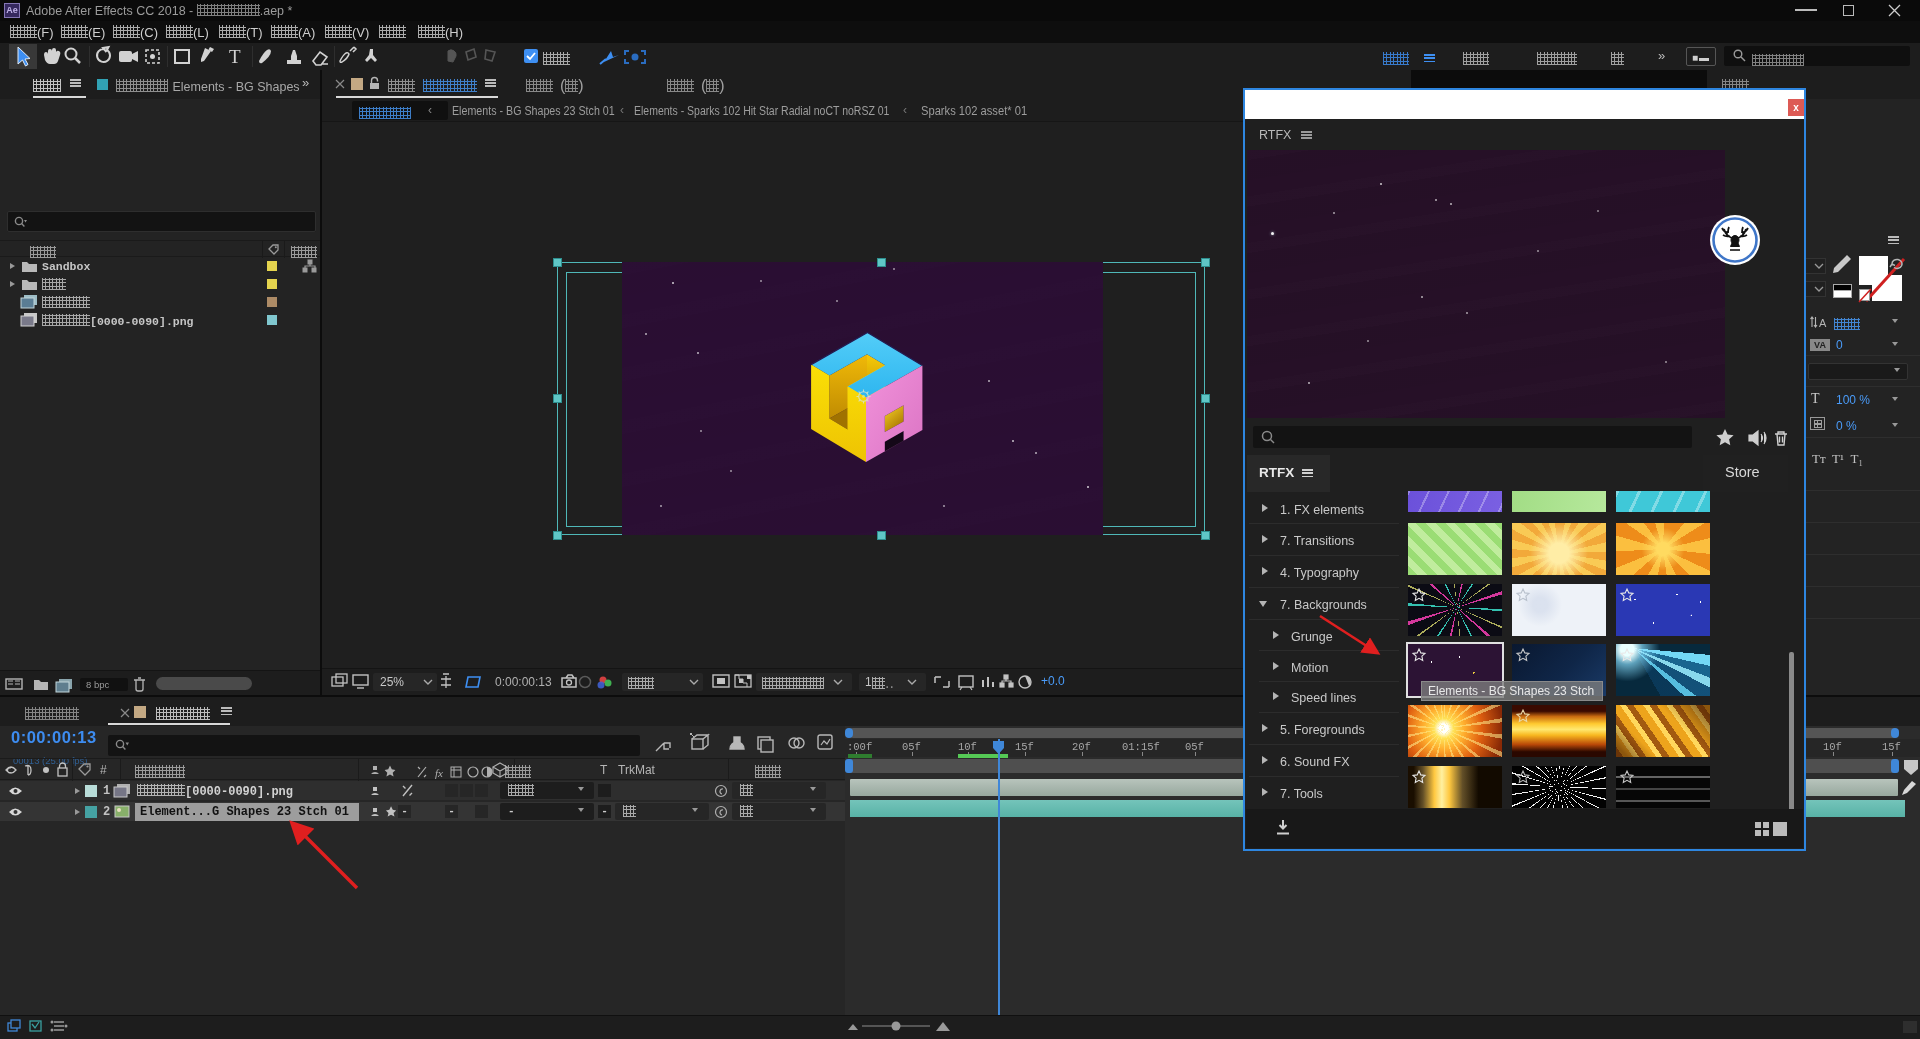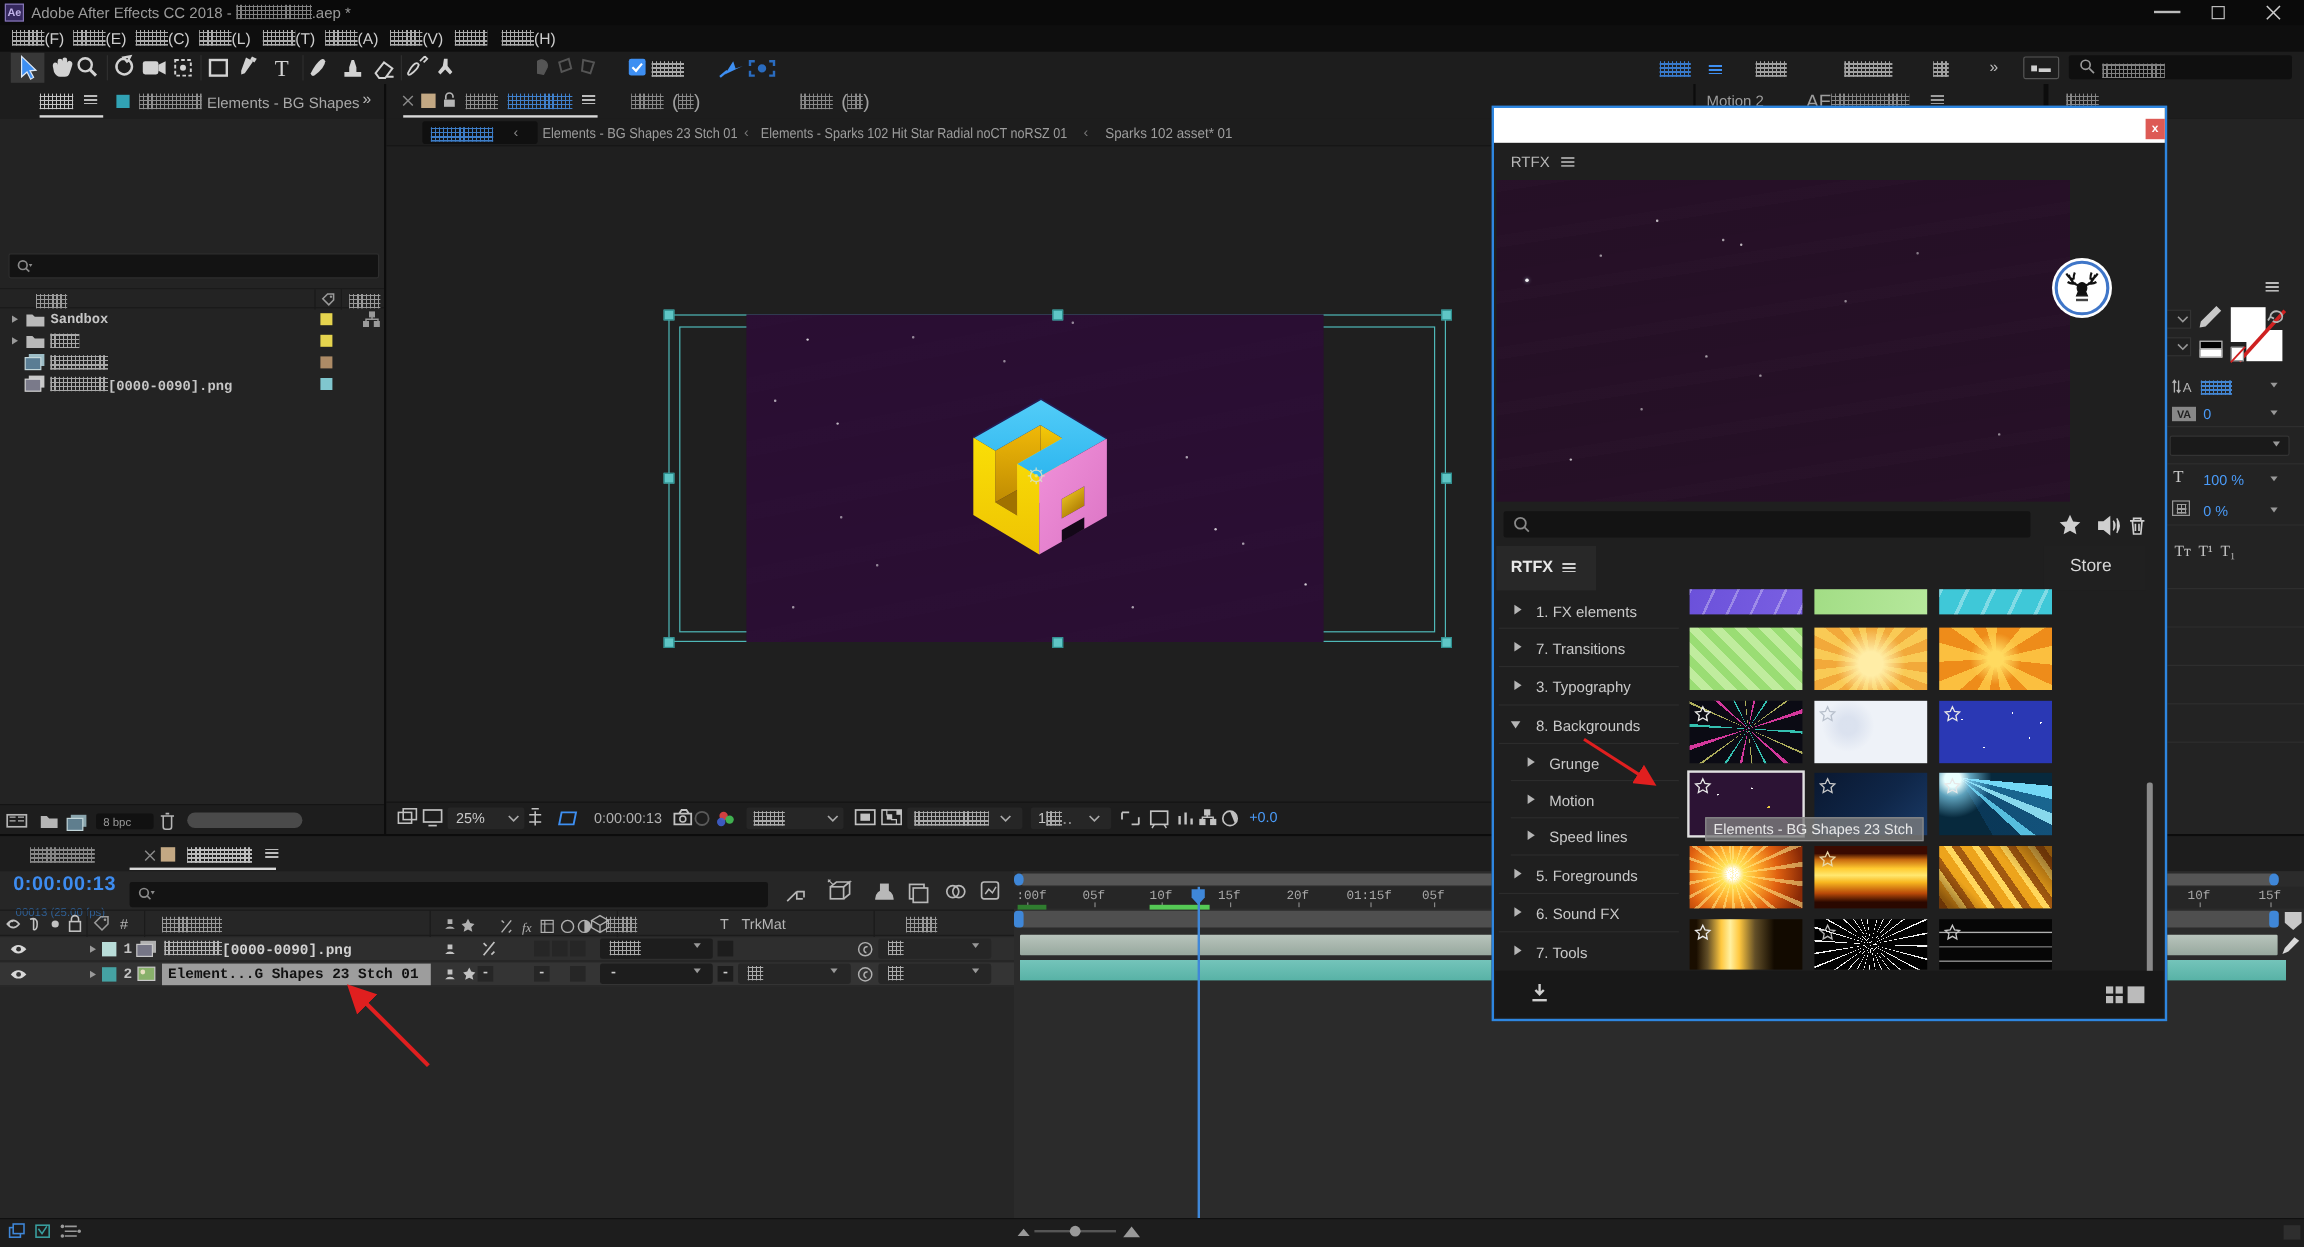--- a/index.html
+++ b/index.html
@@ -338,25 +338,20 @@
     </svg>
     <div class="tx" style="left:300px;top:598px"></div>
     <div class="tx" style="left:306px;top:5px;color:#c8c8c8;position:absolute"><i class="z" style="width:26px;height:12px"></i></div>
     <div class="tx" style="left:440px;top:5px;color:#c8c8c8;position:absolute"><i class="z" style="width:62px;height:12px"></i></div>
     <div class="tx" style="left:550px;top:5px;color:#c8c8c8;position:absolute"><i class="z" style="width:13px;height:12px"></i><span style="color:#888">..</span></div>
     <div class="tx" style="left:719px;top:5px;color:#4a9bf8;font-size:12px;position:absolute">+0.0</div>
   </div>
 </div>
 
 <div class="ab" id="rightpanels" style="left:1413px;top:70px;width:507px;height:625px">
-  <div class="ab" style="left:0;top:0;width:290px;height:29px;background:#1d1d1d">
-    <div class="tx" style="left:9px;top:7px;color:#9d9d9d;font-size:12.5px">Motion 2</div>
-    <div class="tx" style="left:92px;top:7px;color:#9d9d9d">AE<i class="z" style="width:65px;height:13px"></i></div>
-    <div class="tx" style="left:196px;top:6px;color:#9d9d9d;font-size:12px"><span class="hb"></span></div>
-  </div>
   <div class="ab" style="left:0;top:29px;width:290px;height:596px;background:#232323"></div>
   <div class="ab" style="left:294px;top:0;width:213px;height:29px;background:#1d1d1d">
     <div class="tx" style="left:15px;top:7px;color:#9d9d9d"><i class="z" style="width:27px;height:13px"></i></div>
   </div>
   <div class="ab" style="left:294px;top:29px;width:213px;height:596px;background:#232323"></div>
   <div id="charpanel" class="ab" style="left:393px;top:29px;width:114px;height:596px">
     <div class="tx" style="left:82px;top:131px;color:#bbb"><span class="hb"></span></div>
     <div class="ab" style="left:-6px;top:159px;width:26px;height:16px;border:1px solid #333;background:#202020"></div>
     <svg width="10" height="8" style="position:absolute;left:8px;top:164px">
         <path d="M1 1 l4 4 l4-4" fill="none" stroke="#999" stroke-width="1.3"></path>
@@ -686,23 +681,23 @@
     <div class="ab" style="left:14px;top:158px;width:140px;height:1px;background:#2c2c2c"></div>
     <div class="ab" style="left:14px;top:189px;width:140px;height:1px;background:#2c2c2c"></div>
     <div class="ab" style="left:14px;top:220px;width:140px;height:1px;background:#2c2c2c"></div>
     <div class="ab" style="left:4px;top:252px;width:150px;height:1px;background:#2c2c2c"></div>
     <div class="ab" style="left:4px;top:284px;width:150px;height:1px;background:#2c2c2c"></div>
     <div class="ab" style="left:17px;top:12px;width:0;height:0;border-left:6px solid #b5b5b5;border-top:4px solid transparent;border-bottom:4px solid transparent"></div>
       <div class="tx" style="left:35px;top:11px">1. FX elements</div>
     <div class="ab" style="left:17px;top:43px;width:0;height:0;border-left:6px solid #b5b5b5;border-top:4px solid transparent;border-bottom:4px solid transparent"></div>
       <div class="tx" style="left:35px;top:42px">7. Transitions</div>
     <div class="ab" style="left:17px;top:75px;width:0;height:0;border-left:6px solid #b5b5b5;border-top:4px solid transparent;border-bottom:4px solid transparent"></div>
-      <div class="tx" style="left:35px;top:74px">3. Typography</div>
+      <div class="tx" style="left:35px;top:74px">4. Typography</div>
     <div class="ab" style="left:14px;top:109px;width:0;height:0;border-top:6px solid #b5b5b5;border-left:4px solid transparent;border-right:4px solid transparent"></div>
-      <div class="tx" style="left:35px;top:106px">8. Backgrounds</div>
+      <div class="tx" style="left:35px;top:106px">7. Backgrounds</div>
     <div class="ab" style="left:28px;top:139px;width:0;height:0;border-left:6px solid #b5b5b5;border-top:4px solid transparent;border-bottom:4px solid transparent"></div>
       <div class="tx" style="left:46px;top:138px">Grunge</div>
     <div class="ab" style="left:28px;top:170px;width:0;height:0;border-left:6px solid #b5b5b5;border-top:4px solid transparent;border-bottom:4px solid transparent"></div>
       <div class="tx" style="left:46px;top:169px">Motion</div>
     <div class="ab" style="left:28px;top:200px;width:0;height:0;border-left:6px solid #b5b5b5;border-top:4px solid transparent;border-bottom:4px solid transparent"></div>
       <div class="tx" style="left:46px;top:199px">Speed lines</div>
     <div class="ab" style="left:17px;top:232px;width:0;height:0;border-left:6px solid #b5b5b5;border-top:4px solid transparent;border-bottom:4px solid transparent"></div>
       <div class="tx" style="left:35px;top:231px">5. Foregrounds</div>
     <div class="ab" style="left:17px;top:264px;width:0;height:0;border-left:6px solid #b5b5b5;border-top:4px solid transparent;border-bottom:4px solid transparent"></div>
       <div class="tx" style="left:35px;top:263px">6. Sound FX</div>

